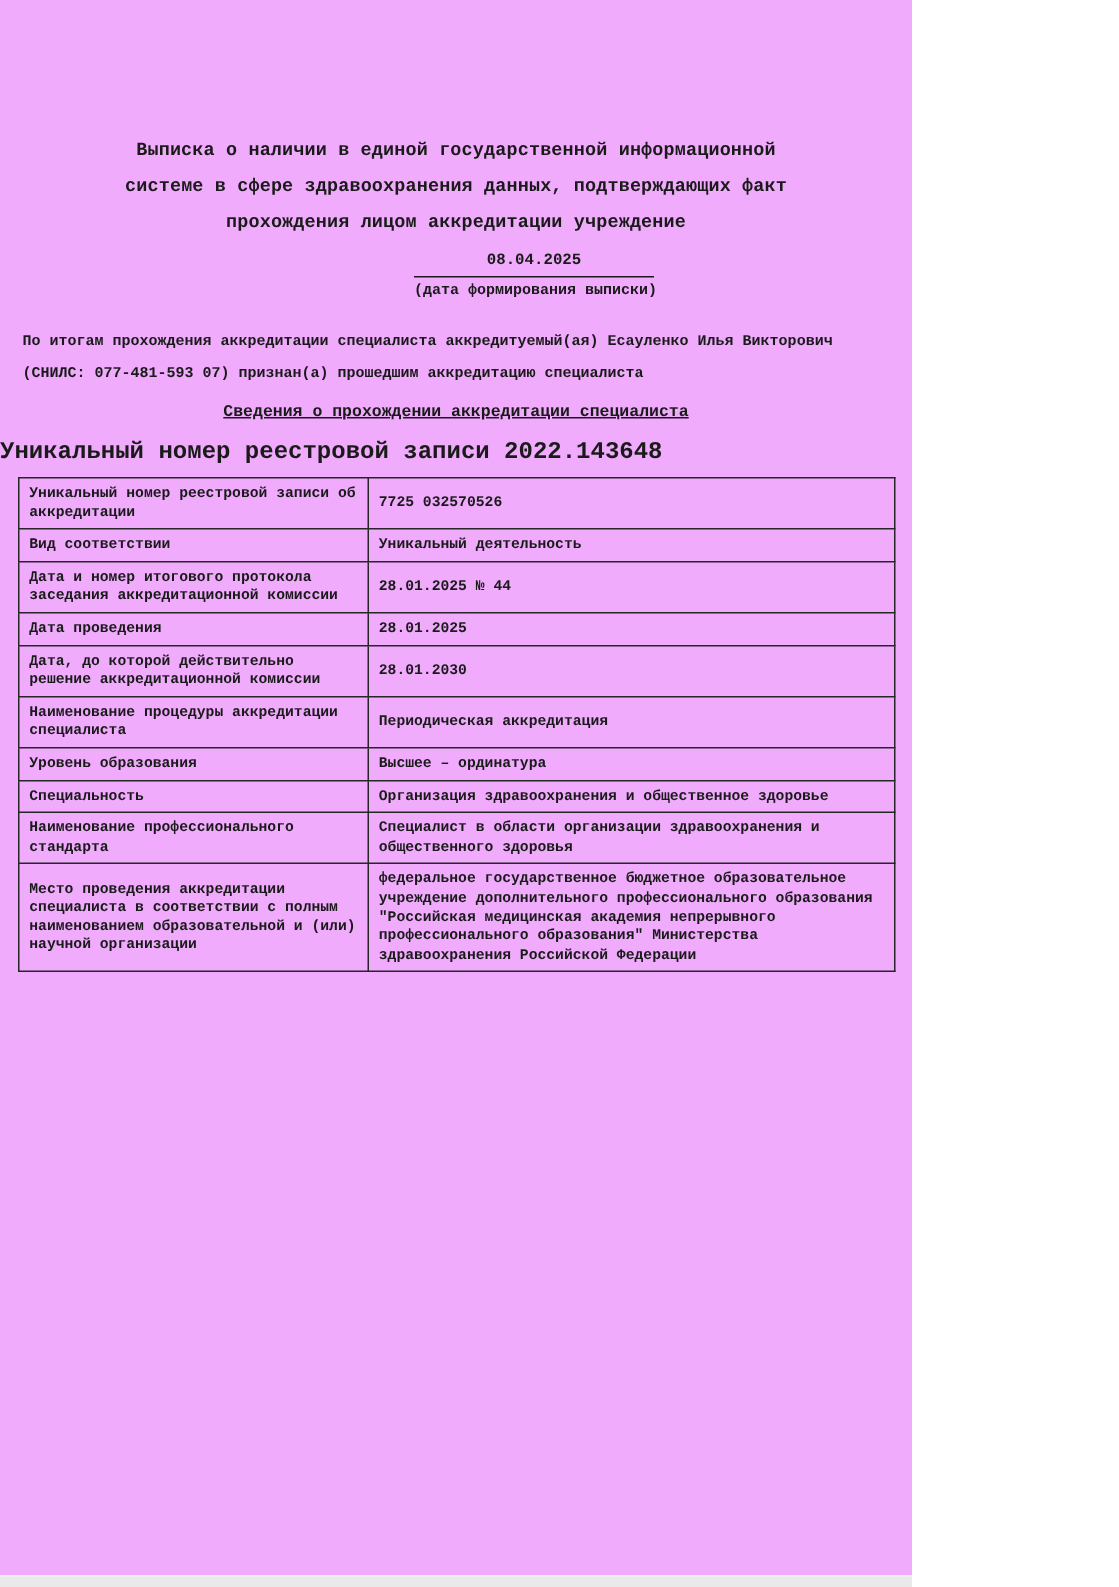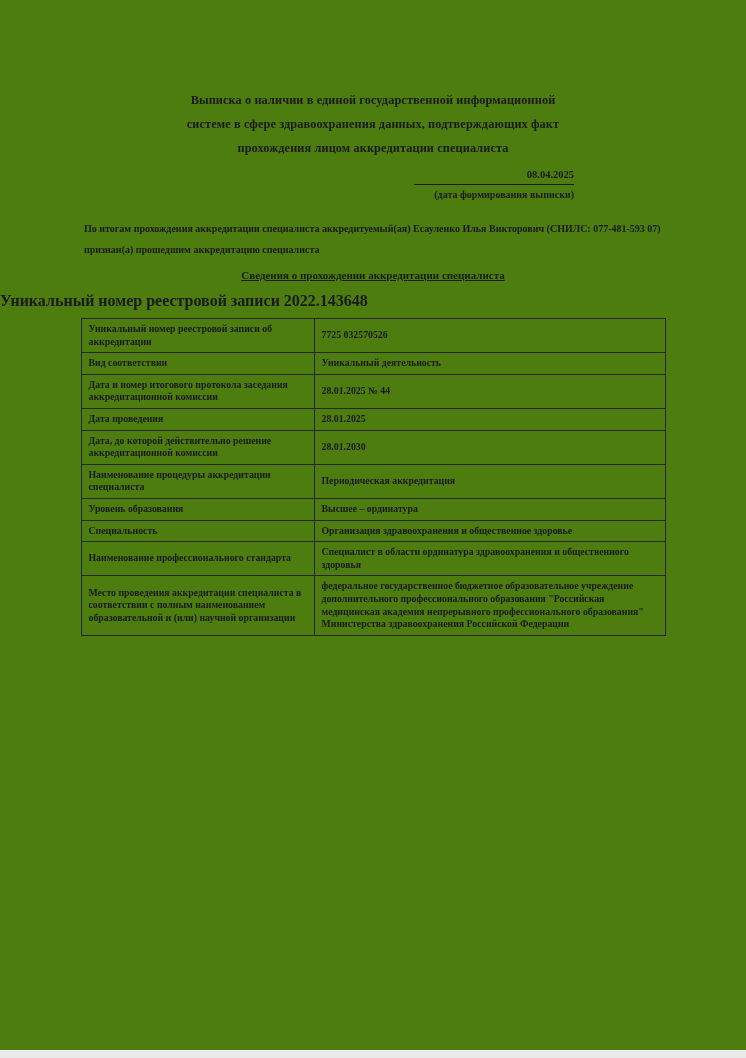--- a/index.html
+++ b/index.html
@@ -1,37 +1,37 @@
 <!DOCTYPE html>
 <html><head>
 <meta charset="utf-8">
 <style>
   html, body { margin: 0; padding: 0; background: #ffffff; }
   .page {
     position: relative;
-    width: 746px;
+    width: 608px;
     height: 1058px;
-    background: #4d7c0f;
+    background: #f0abfc;
     overflow: hidden;
-    font-family: Liberation Serif, serif;
+    font-family: Liberation Mono, monospace;
     font-weight: 700;
     color: #1a1a1a;
     -webkit-font-smoothing: antialiased;
   }
   .doc-title {
     padding-top: 88px;
     text-align: center;
     font-size: 12.3px;
     line-height: 24px;
     letter-spacing: 0.1px;
   }
   .date-block {
     width: 160px;
     margin: 8px 172px 0 auto;
-    text-align: right;
+    text-align: center;
     font-size: 10px;
   }
   .date-value {
     display: block;
     padding-bottom: 3px;
     border-bottom: 1.6px solid #1a1a1a;
     font-size: 10.5px;
     line-height: 13px;
   }
   .date-caption {
@@ -89,21 +89,21 @@
   }
 </style>
 </head>
 <body>
 
 <div class="page">
 
   <div class="doc-title">
     <div>Выписка о наличии в единой государственной информационной</div>
     <div>системе в сфере здравоохранения данных, подтверждающих факт</div>
-    <div>прохождения лицом аккредитации специалиста</div>
+    <div>прохождения лицом аккредитации учреждение</div>
   </div>
 
   <div class="date-block">
     <span class="date-value">08.04.2025</span>
     <span class="date-caption">(дата формирования выписки)</span>
   </div>
 
   <div class="intro">По итогам прохождения аккредитации специалиста аккредитуемый(ая) Есауленко Илья Викторович (СНИЛС: 077-481-593 07) признан(а) прошедшим аккредитацию специалиста</div>
 
   <div class="section-heading">Сведения о прохождении аккредитации специалиста</div>
@@ -139,21 +139,21 @@
       <tr>
         <td class="label-cell">Уровень образования</td>
         <td class="value-cell">Высшее – ординатура</td>
       </tr>
       <tr>
         <td class="label-cell">Специальность</td>
         <td class="value-cell">Организация здравоохранения и общественное здоровье</td>
       </tr>
       <tr>
         <td class="label-cell">Наименование профессионального стандарта</td>
-        <td class="value-cell">Специалист в области ординатура здравоохранения и общественного здоровья</td>
+        <td class="value-cell">Специалист в области организации здравоохранения и общественного здоровья</td>
       </tr>
       <tr>
         <td class="label-cell">Место проведения аккредитации специалиста в соответствии с полным наименованием образовательной и (или) научной организации</td>
         <td class="value-cell">федеральное государственное бюджетное образовательное учреждение дополнительного профессионального образования "Российская медицинская академия непрерывного профессионального образования" Министерства здравоохранения Российской Федерации</td>
       </tr>
     </tbody>
   </table>
 
   <div class="bottom-bar"></div>
 

